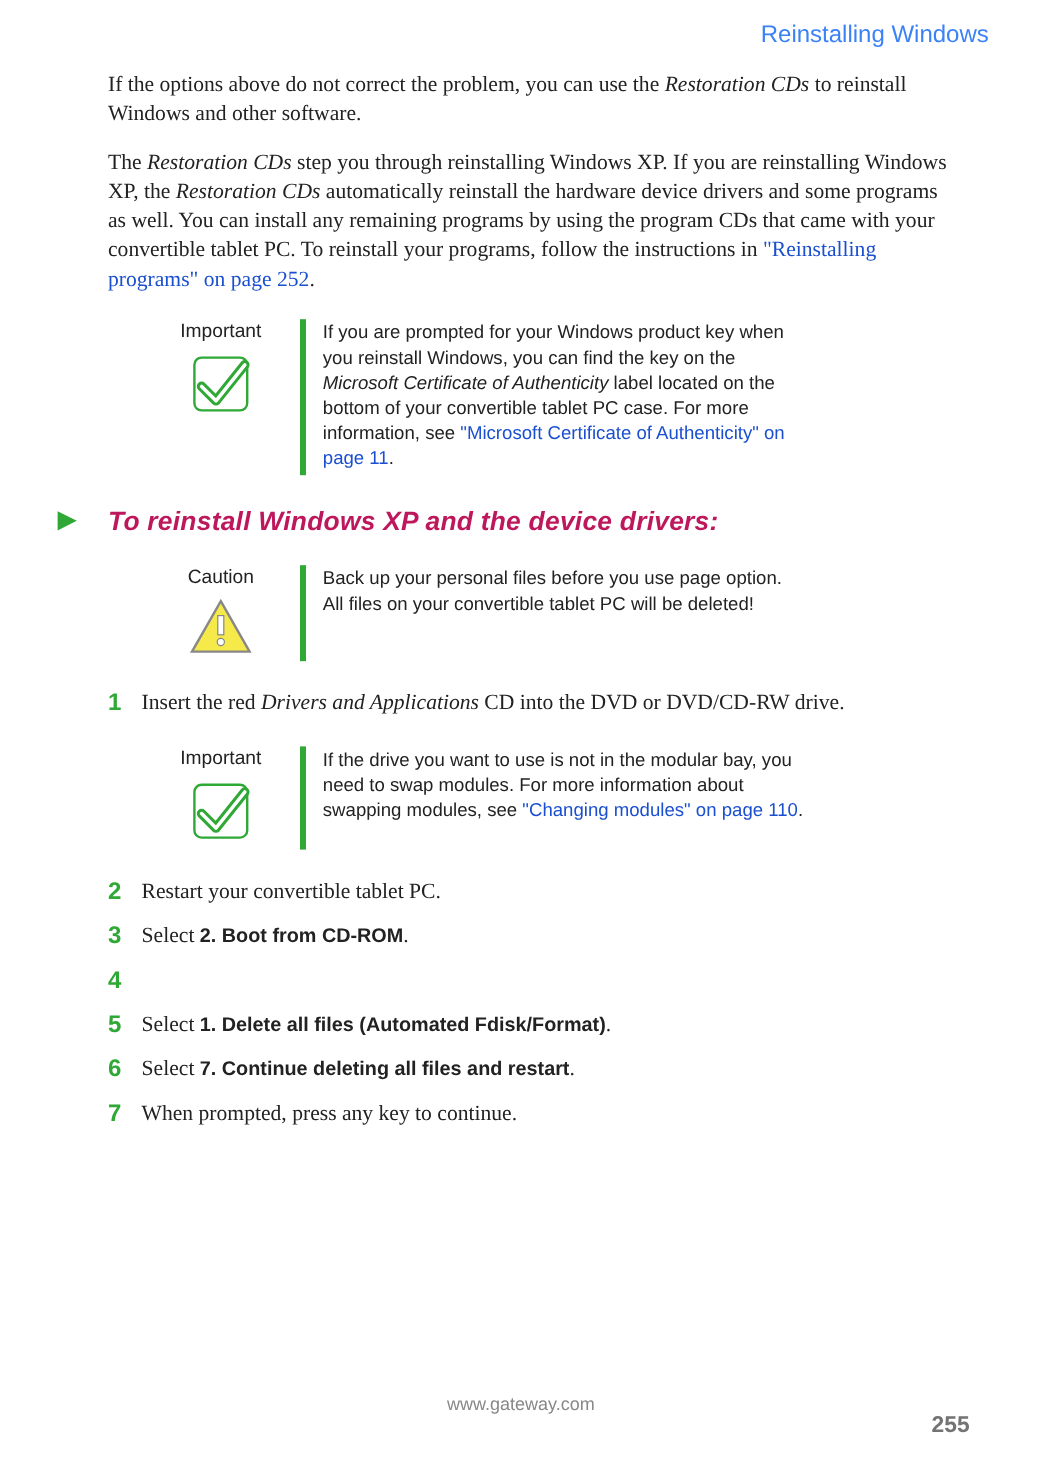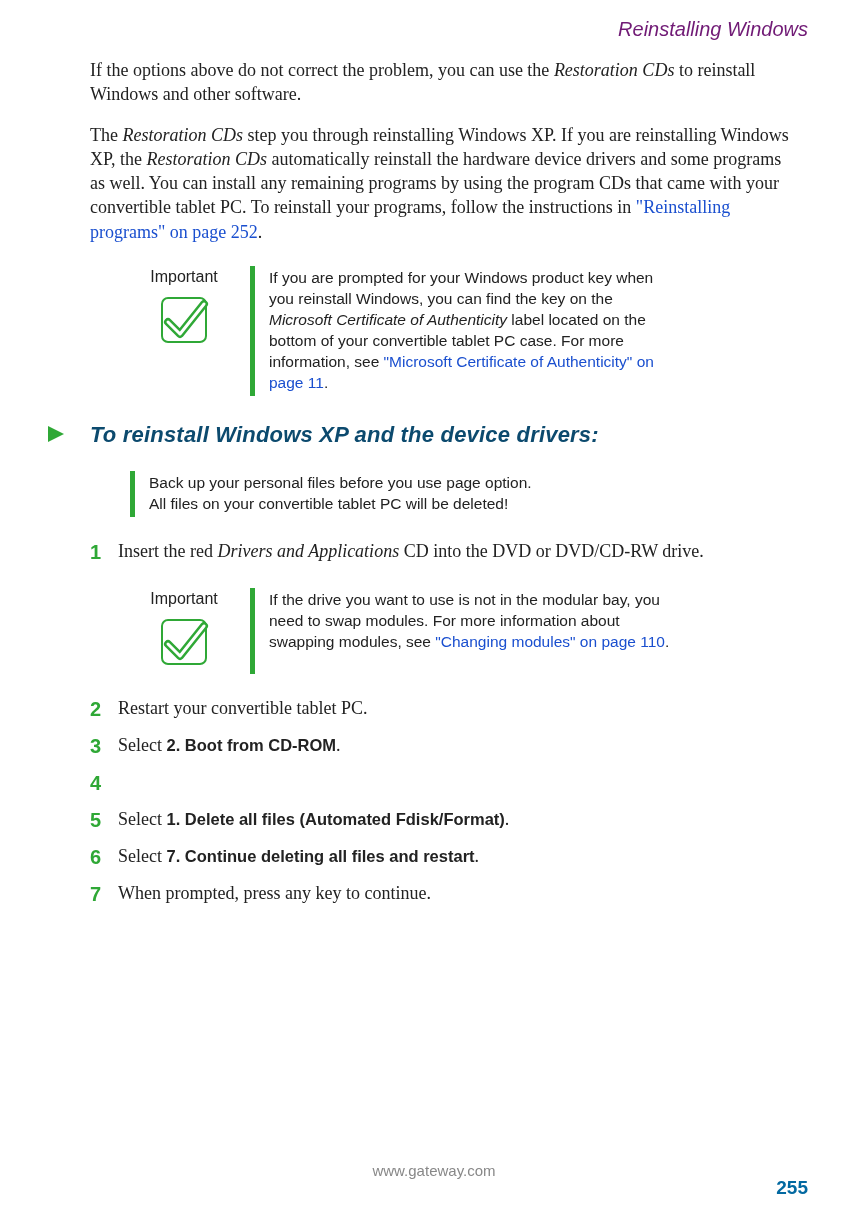--- a/index.html
+++ b/index.html
@@ -7,24 +7,23 @@
     width: 868px;
     height: 1231px;
     background: #fff;
     font-family: Georgia, 'Times New Roman', serif;
     color: #222;
     position: relative;
   }
   .header {
     position: absolute;
     top: 18px;
-    right: 60px;
-    font-style: italic;
+    right: 44px;
     font-size: 20px;
-    color: #701a75;
+    color: #3b82f6;
     font-family: Arial, Helvetica, sans-serif;
   }
   .content {
     position: absolute;
     top: 58px;
     left: 90px;
     width: 700px;
     font-size: 18px;
     line-height: 1.35;
   }
@@ -74,21 +73,21 @@
     border-left: 16px solid #2fa836;
     border-top: 8px solid transparent;
     border-bottom: 8px solid transparent;
     margin-right: 26px;
   }
   .task-heading {
     font-family: Arial, Helvetica, sans-serif;
     font-weight: bold;
     font-style: italic;
     font-size: 22px;
-    color: #0c4a6e;
+    color: #be185d;
     letter-spacing: 0.2px;
   }
   .step-row {
     display: flex;
     align-items: flex-start;
     margin: 10px 0;
   }
   .step-num {
     font-family: Arial, Helvetica, sans-serif;
     font-weight: bold;
@@ -117,21 +116,21 @@
     font-size: 15px;
     color: #888;
   }
   .page-num {
     position: absolute;
     bottom: 32px;
     right: 60px;
     font-family: Arial, Helvetica, sans-serif;
     font-weight: bold;
     font-size: 19px;
-    color: #0369a1;
+    color: #737373;
   }
 </style>
 </head>
 <body>
 
 <div class="header">Reinstalling Windows</div>
 
 <div class="content">
 
   <p class="para">
@@ -156,20 +155,28 @@
       <span>If you are prompted for your Windows product key when you reinstall Windows, you can find the key on the </span><span class="italic">Microsoft Certificate of Authenticity</span><span> label located on the bottom of your convertible tablet PC case. For more information, see </span><span class="link">"Microsoft Certificate of Authenticity" on page 11</span><span>.</span>
     </div>
   </div>
 
   <div class="task-heading-row">
     <div class="arrow-icon"></div>
     <div class="task-heading">To reinstall Windows XP and the device drivers:</div>
   </div>
 
   <div class="note-box">
+    <div class="note-label-col">
+      <div class="note-label">Caution</div>
+      <svg class="note-icon" width="52" height="46" viewBox="0 0 52 46">
+        <path d="M26 2 L50 44 L2 44 Z" fill="#f6e94a" stroke="#888" stroke-width="2"></path>
+        <rect x="23.5" y="14" width="5" height="16" fill="#fff" stroke="#888" stroke-width="1"></rect>
+        <circle cx="26" cy="36" r="3" fill="#fff" stroke="#888" stroke-width="1"></circle>
+      </svg>
+    </div>
     <div class="note-bar"></div>
     <div class="note-text">
       <span>Back up your personal files before you use page option.</span><br>
       <strong>All files on your convertible tablet PC will be deleted!</strong>
     </div>
   </div>
 
   <div class="step-row">
     <div class="step-num">1</div>
     <div class="step-text">

